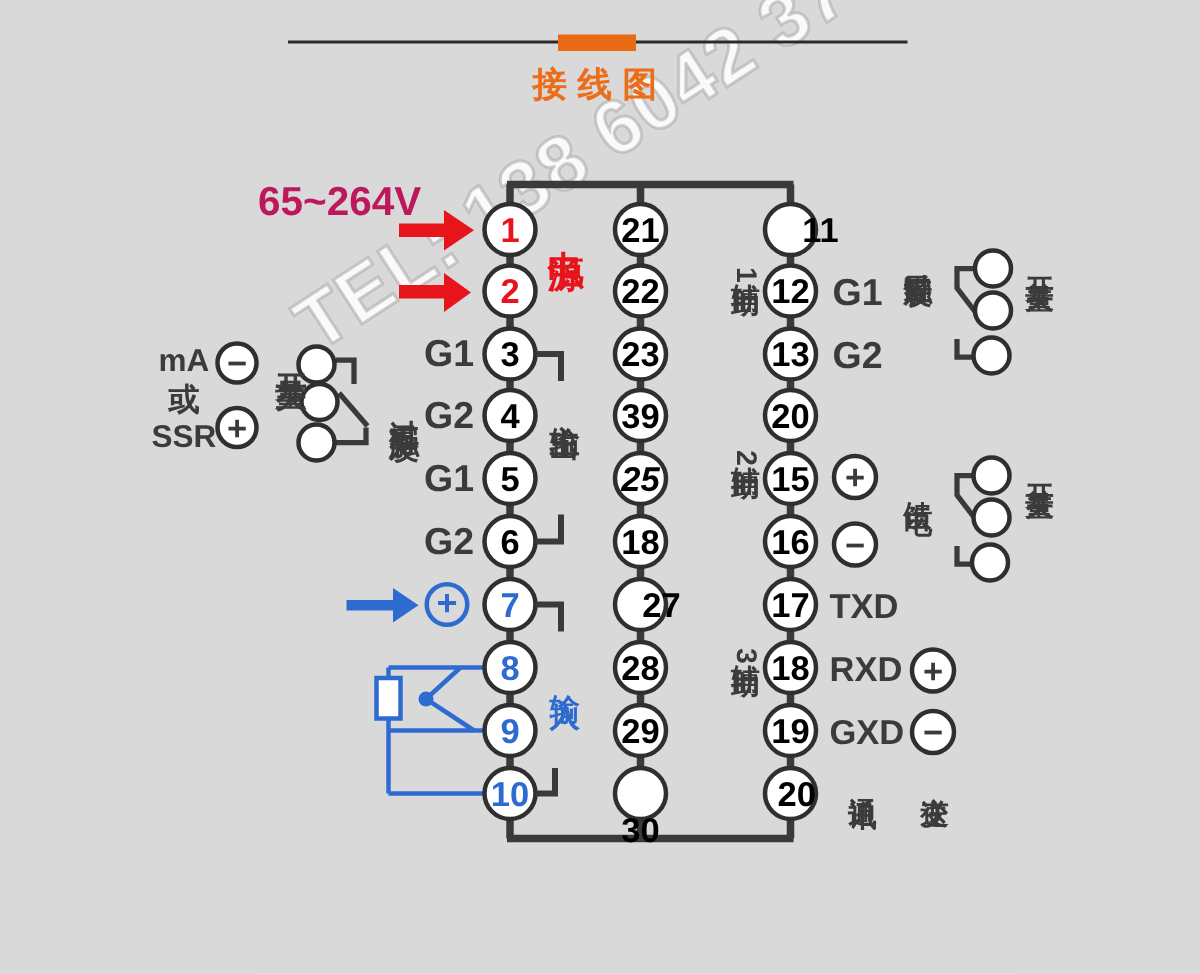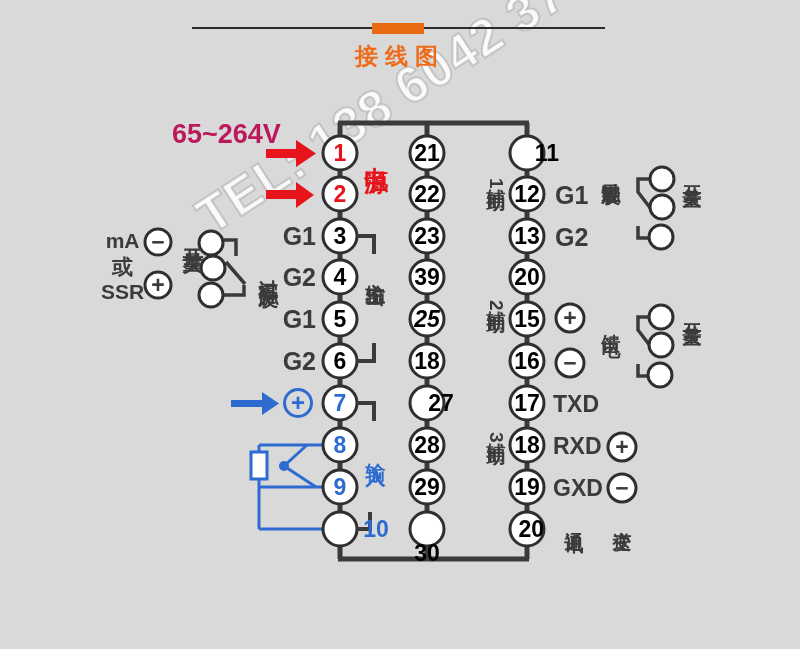--- a/index.html
+++ b/index.html
@@ -164,21 +164,21 @@
 
   <span class="tnum red" data-name="terminal-1" style="left:323px;top:136px;">1</span>
   <span class="tnum red" data-name="terminal-2" style="left:323px;top:177px;">2</span>
   <span class="tnum" data-name="terminal-3" style="left:323px;top:219px;">3</span>
   <span class="tnum" data-name="terminal-4" style="left:323px;top:260px;">4</span>
   <span class="tnum" data-name="terminal-5" style="left:323px;top:302px;">5</span>
   <span class="tnum" data-name="terminal-6" style="left:323px;top:344px;">6</span>
   <span class="tnum blue" data-name="terminal-7" style="left:323px;top:386px;">7</span>
   <span class="tnum blue" data-name="terminal-8" style="left:323px;top:428px;">8</span>
   <span class="tnum blue" data-name="terminal-9" style="left:323px;top:470px;">9</span>
-  <span class="tnum blue" data-name="terminal-10" style="left:323px;top:512px;padding-left:36px;">10</span>
+  <span class="tnum blue" data-name="terminal-10" style="left:323px;top:512px;">10</span>
 
   <span class="tnum" data-name="terminal-21" style="left:410px;top:136px;">21</span>
   <span class="tnum" data-name="terminal-22" style="left:410px;top:177px;">22</span>
   <span class="tnum" data-name="terminal-23" style="left:410px;top:219px;">23</span>
   <span class="tnum" data-name="terminal-24" style="left:410px;top:260px;">39</span>
   <span class="tnum" data-name="terminal-25" style="left:410px;top:302px;font-style:italic;">25</span>
   <span class="tnum" data-name="terminal-26" style="left:410px;top:344px;">18</span>
   <span class="tnum" data-name="terminal-27" style="left:424px;top:386px;">27</span>
   <span class="tnum" data-name="terminal-28" style="left:410px;top:428px;">28</span>
   <span class="tnum" data-name="terminal-29" style="left:410px;top:470px;">29</span>

